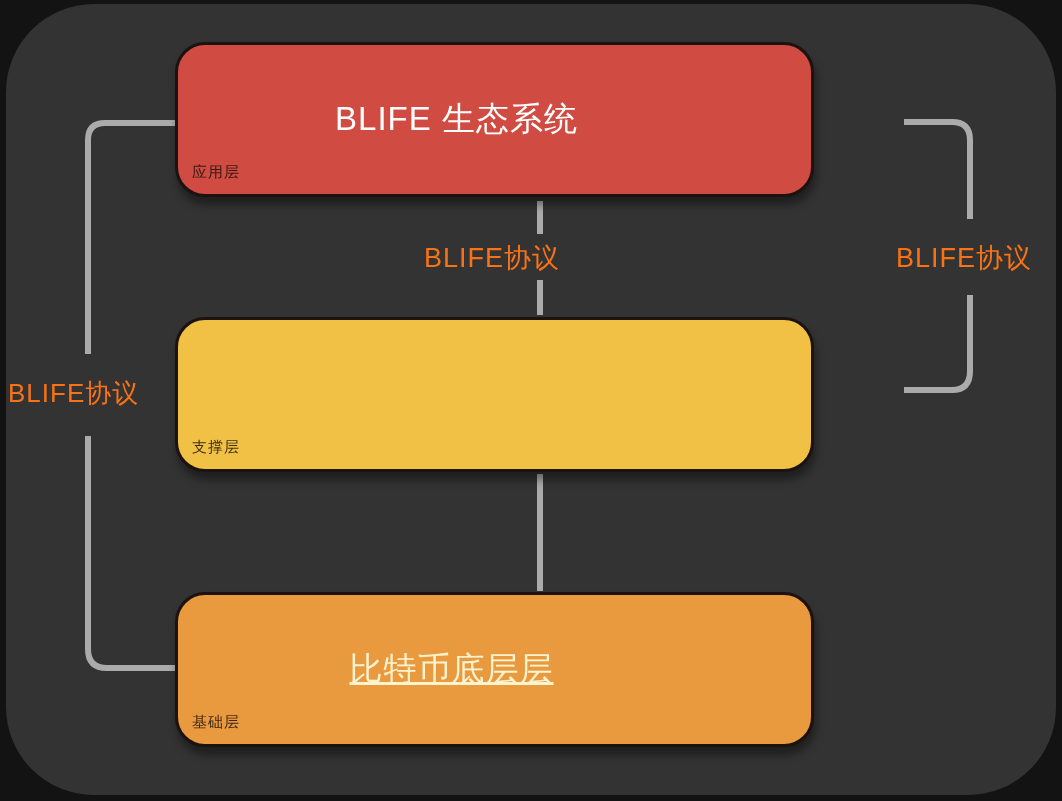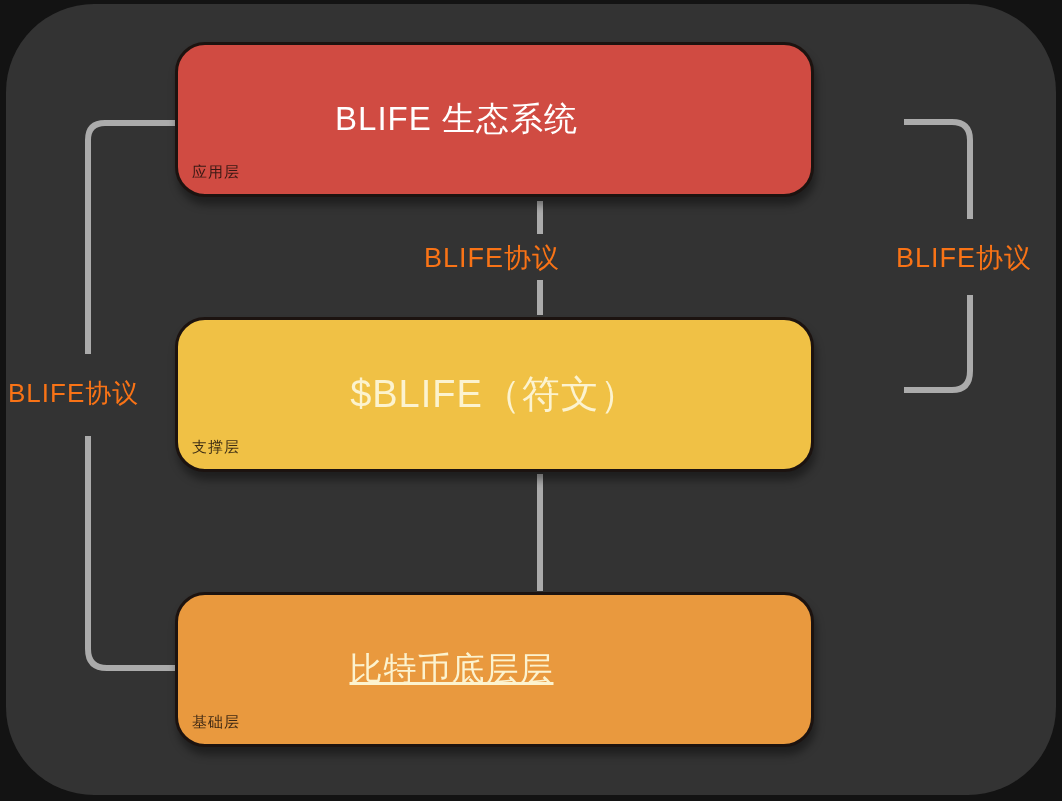--- a/index.html
+++ b/index.html
@@ -44,21 +44,20 @@
     <path d="M904 122 H952 Q970 122 970 140 V219"></path>
     <path d="M970 295 V371 Q970 390 952 390 H904"></path>
   </svg>
 
   <div class="node node-app">
     <div class="node-title">BLIFE 生态系统</div>
     <div class="node-tag">应用层</div>
   </div>
 
   <div class="node node-support">
-    <div class="node-title">$BLIFE（符文）</div>
     <div class="node-tag">支撑层</div>
   </div>
 
   <div class="node node-base">
     <div class="node-title">比特币底层层</div>
     <div class="node-tag">基础层</div>
   </div>
 
   <div class="edge-label edge-label-center">BLIFE协议</div>
   <div class="edge-label edge-label-right">BLIFE协议</div>

